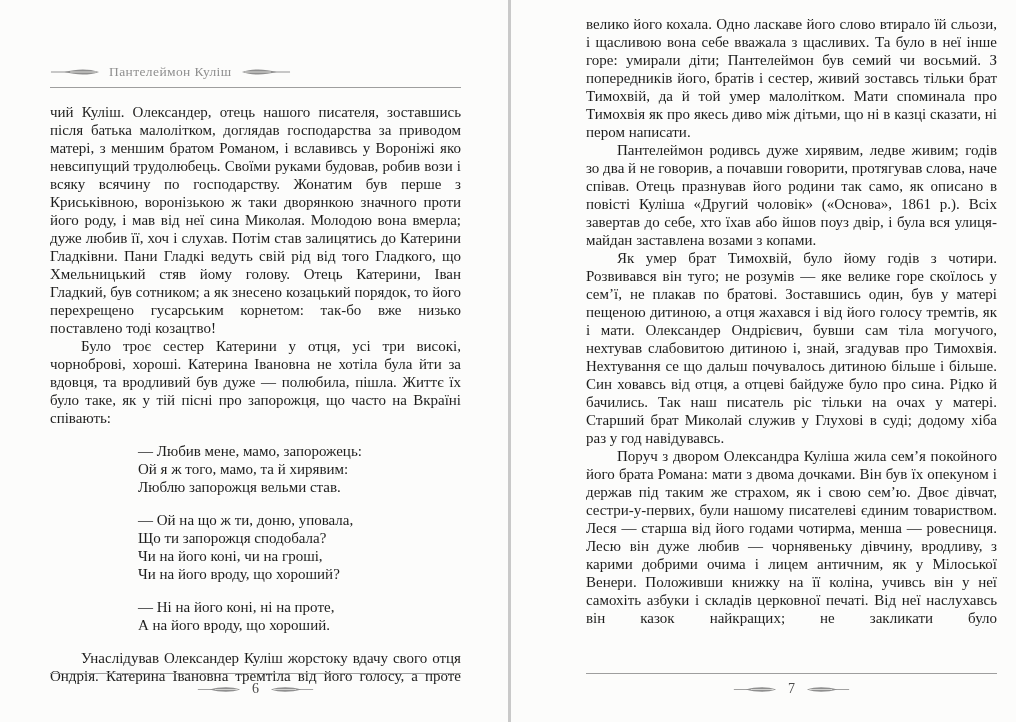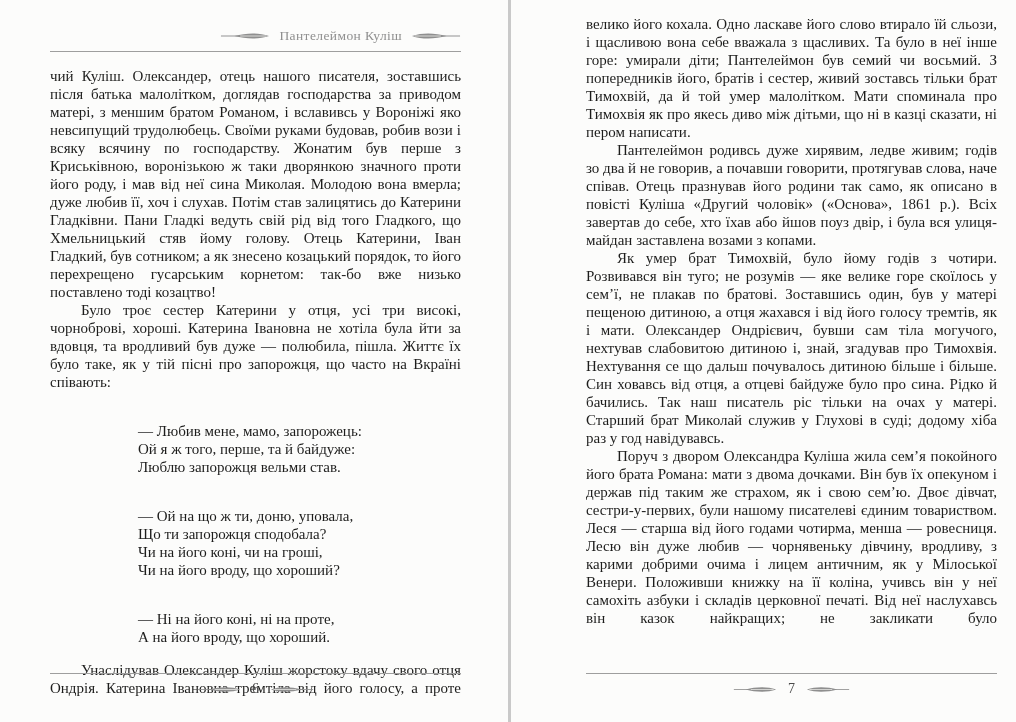--- a/index.html
+++ b/index.html
@@ -14,41 +14,41 @@
     background: var(--page, #fcfcfb);
   }
   .page.left  { width: 508px; }
   .page.right { width: 505px; }
   .seam { width: 3px; height: 722px; background: var(--seam, #c9c9c9); flex: 0 0 auto; }
 
   .content { position: absolute; top: 0; bottom: 0; }
   .page.left  .content { left: 50px; right: 47px; }
   .page.right .content { left: 75px; right: 19px; }
 
-  .header { padding-top: 26px; text-align: right; white-space: nowrap; }
+  .header { padding-top: 26px; text-align: left; white-space: nowrap; margin-top: 36px; }
   .header-title {
     color: var(--muted, #8b8b8b); font-size: 13.5px; letter-spacing: 0.4px;
     vertical-align: middle; margin: 0 9px;
   }
   .header-rule { border: 0; border-top: 1px solid var(--rule, #9e9e9e); margin: 7px 0 0 0; }
 
   .orn { color: var(--muted, #a6a6a6); vertical-align: middle; display: inline-block; }
   .orn.flip { transform: scaleX(-1); }
 
   .body {
     margin-top: 15px;
     font-size: 15px; line-height: 18px;
     color: var(--ink, #1d1d1c);
     text-align: justify;
     hyphens: auto; -webkit-hyphens: auto;
   }
   .body p { margin: 0; }
   .body p.indent { text-indent: 31px; }
   .body p.cont { text-align-last: justify; }
-  .stanza { margin: 31px 0 15px 88px; }
+  .stanza { margin: 15px 0 15px 88px; }
   .verse-line { display: block; }
 
   .footer {
     position: absolute; left: 0; right: 0; bottom: 0; height: 49px;
     border-top: 1px solid var(--rule, #9e9e9e);
     text-align: center; padding-top: 5px; box-sizing: border-box;
     white-space: nowrap;
   }
   .page-number {
     font-size: 14px; color: var(--folio, #4a4a4a);
@@ -72,21 +72,21 @@
           <path d="M51 5 C40 1.2 27 1.8 15 5 C27 8.2 40 8.8 51 5 Z" fill="currentColor"></path>
           <line x1="21" y1="5" x2="48" y2="5" stroke="#e9e9e6" stroke-width="0.9"></line>
         </svg>
         <hr class="header-rule">
       </div>
       <div class="body">
           <p>чий Куліш. Олександер, отець нашого писателя, зоставшись після батька малолітком, доглядав господарства за приводом матері, з меншим братом Романом, і вславивсь у Вороніжі яко невсипущий трудолюбець. Своїми руками будовав, робив вози і всяку всячину по господарству. Жонатим був перше з Криськівною, воронізькою ж таки дворянкою значного проти його роду, і мав від неї сина Миколая. Молодою вона вмерла; дуже любив її, хоч і слухав. Потім став залицятись до Катерини Гладківни. Пани Гладкі ведуть свій рід від того Гладкого, що Хмельницький стяв йому голову. Отець Катерини, Іван Гладкий, був сотником; а як знесено козацький порядок, то його перехрещено гусарським корнетом: так-бо вже низько поставлено тоді козацтво!</p>
           <p class="indent">Було троє сестер Катерини у отця, усі три високі, чорноброві, хороші. Катерина Івановна не хотіла була йти за вдовця, та вродливий був дуже — полюбила, пішла. Життє їх було таке, як у тій пісні про запорожця, що часто на Вкраїні співають:</p>
           <div class="stanza">
             <span class="verse-line">— Любив мене, мамо, запорожець:</span>
-            <span class="verse-line">Ой я ж того, перше, та й байдуже:</span>
+            <span class="verse-line">Ой я ж того, мамо, та й хирявим:</span>
             <span class="verse-line">Люблю запорожця вельми став.</span>
           </div>
           <div class="stanza">
             <span class="verse-line">— Ой на що ж ти, доню, уповала,</span>
             <span class="verse-line">Що ти запорожця сподобала?</span>
             <span class="verse-line">Чи на його коні, чи на гроші,</span>
             <span class="verse-line">Чи на його вроду, що хороший?</span>
           </div>
           <div class="stanza">
             <span class="verse-line">— Ні на його коні, ні на проте,</span>

